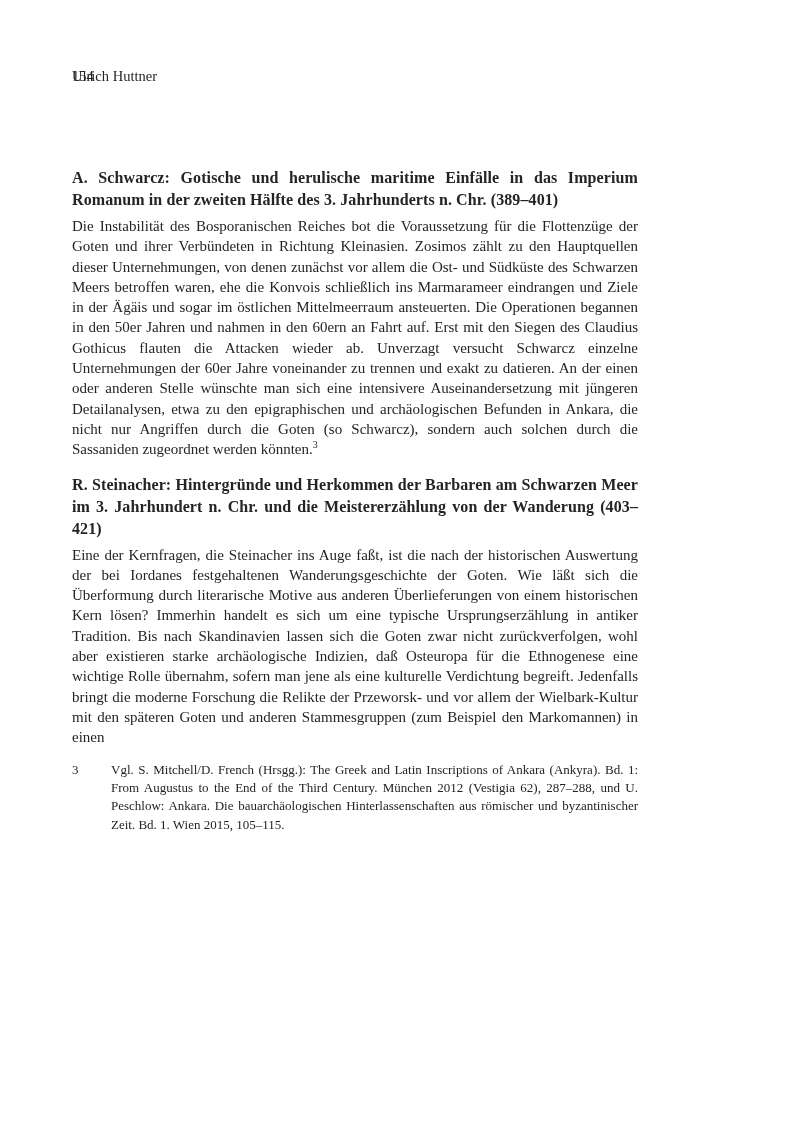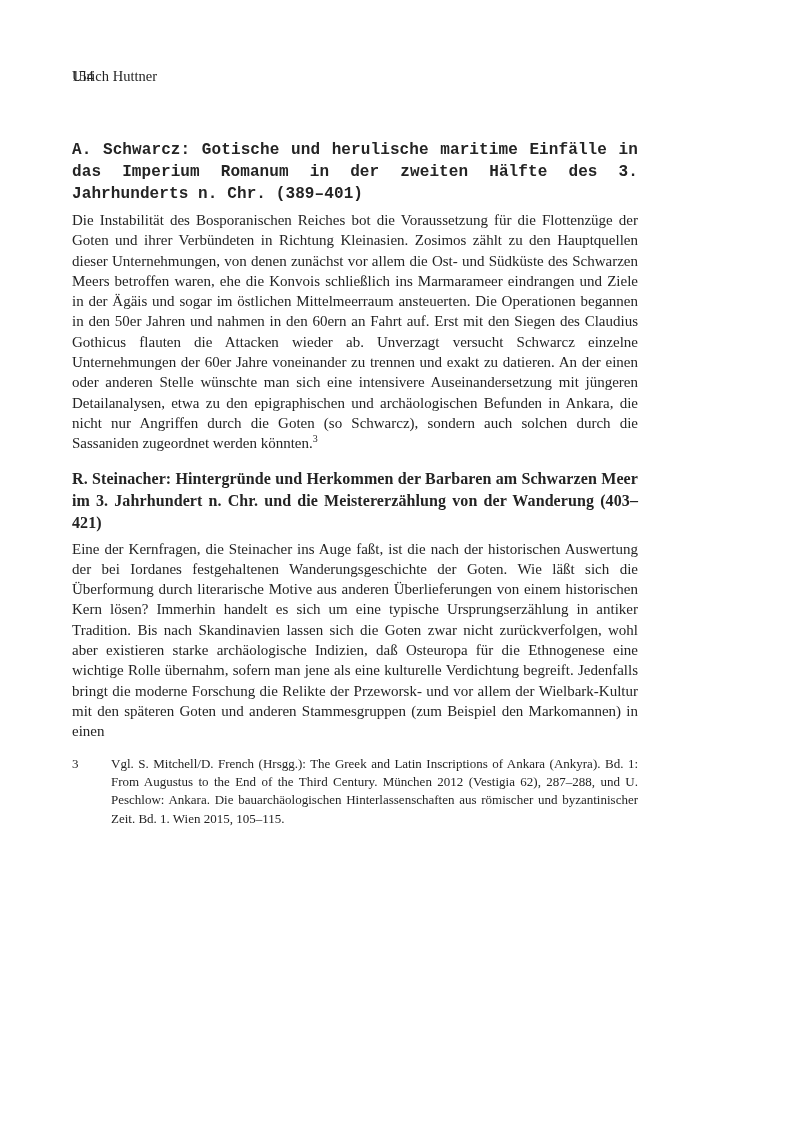--- a/index.html
+++ b/index.html
@@ -31,21 +31,21 @@
   }
   .review { margin: 0; }
   .review-heading {
     margin: 0;
     font-size: 16px;
     font-weight: bold;
     line-height: 22px;
     text-align: justify;
     letter-spacing: 0.1px;
   }
-  .review:nth-of-type(1) .review-heading { margin-top: 53px; font-family: Liberation Mono, monospace; }
+  .review:nth-of-type(1) .review-heading { margin-top: 81px; }
   .review-body {
     margin: 5px 0 0 0;
     font-size: 15px;
     line-height: 20.3px;
     text-align: justify;
     hyphens: auto;
     -webkit-hyphens: auto;
   }
   .review + .review { margin-top: 14px; }
   .fn-ref {

